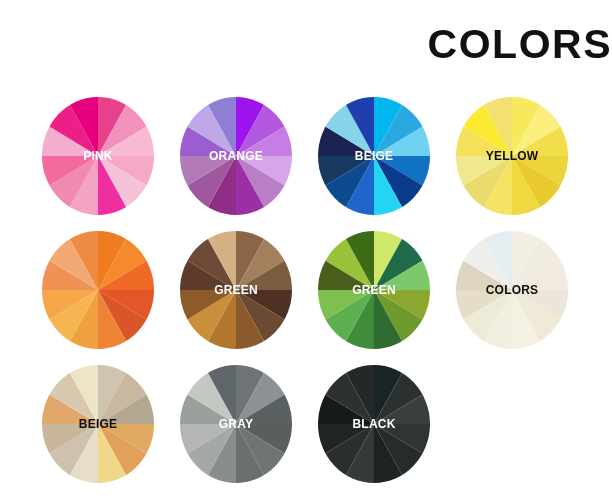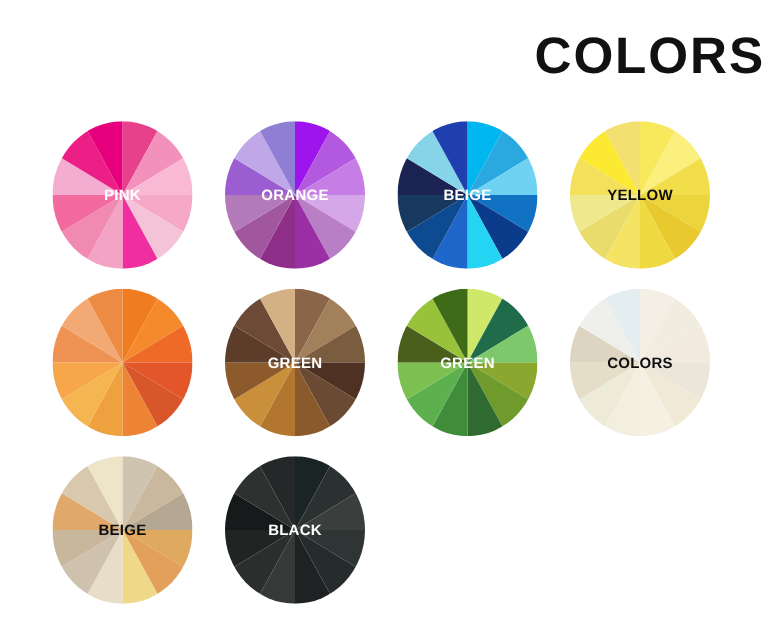--- a/index.html
+++ b/index.html
@@ -255,20 +255,39 @@
             <path d="M 50 50 L -1.000 50.000 A 51 51 0 0 1 5.833 24.500 Z" fill="#e0a86a" shape-rendering="geometricPrecision"></path>
             <path d="M 50 50 L 5.833 24.500 A 51 51 0 0 1 24.500 5.833 Z" fill="#d8c9ae" shape-rendering="geometricPrecision"></path>
             <path d="M 50 50 L 24.500 5.833 A 51 51 0 0 1 50.000 -1.000 Z" fill="#eee4c8" shape-rendering="geometricPrecision"></path>
           </svg>
           <div class="wheel-label on-light">BEIGE</div>
         </div>
       </div>
       <div class="wheel-cell">
         <div class="wheel">
           <svg viewBox="0 0 100 100" preserveAspectRatio="none">
+            <path d="M 50 50 L 50.000 -1.000 A 51 51 0 0 1 75.500 5.833 Z" fill="#6e7375" shape-rendering="geometricPrecision"></path>
+            <path d="M 50 50 L 75.500 5.833 A 51 51 0 0 1 94.167 24.500 Z" fill="#8c9193" shape-rendering="geometricPrecision"></path>
+            <path d="M 50 50 L 94.167 24.500 A 51 51 0 0 1 101.000 50.000 Z" fill="#5a6163" shape-rendering="geometricPrecision"></path>
+            <path d="M 50 50 L 101.000 50.000 A 51 51 0 0 1 94.167 75.500 Z" fill="#595f5c" shape-rendering="geometricPrecision"></path>
+            <path d="M 50 50 L 94.167 75.500 A 51 51 0 0 1 75.500 94.167 Z" fill="#707572" shape-rendering="geometricPrecision"></path>
+            <path d="M 50 50 L 75.500 94.167 A 51 51 0 0 1 50.000 101.000 Z" fill="#6a6f70" shape-rendering="geometricPrecision"></path>
+            <path d="M 50 50 L 50.000 101.000 A 51 51 0 0 1 24.500 94.167 Z" fill="#888d8e" shape-rendering="geometricPrecision"></path>
+            <path d="M 50 50 L 24.500 94.167 A 51 51 0 0 1 5.833 75.500 Z" fill="#a4a8a6" shape-rendering="geometricPrecision"></path>
+            <path d="M 50 50 L 5.833 75.500 A 51 51 0 0 1 -1.000 50.000 Z" fill="#b3b6b2" shape-rendering="geometricPrecision"></path>
+            <path d="M 50 50 L -1.000 50.000 A 51 51 0 0 1 5.833 24.500 Z" fill="#9aa09c" shape-rendering="geometricPrecision"></path>
+            <path d="M 50 50 L 5.833 24.500 A 51 51 0 0 1 24.500 5.833 Z" fill="#c3c8c0" shape-rendering="geometricPrecision"></path>
+            <path d="M 50 50 L 24.500 5.833 A 51 51 0 0 1 50.000 -1.000 Z" fill="#5f666b" shape-rendering="geometricPrecision"></path>
+          </svg>
+          <div class="wheel-label on-dark">GRAY</div>
+        </div>
+      </div>
+      <div class="wheel-cell">
+        <div class="wheel">
+          <svg viewBox="0 0 100 100" preserveAspectRatio="none">
             <path d="M 50 50 L 50.000 -1.000 A 51 51 0 0 1 75.500 5.833 Z" fill="#1b2424" shape-rendering="geometricPrecision"></path>
             <path d="M 50 50 L 75.500 5.833 A 51 51 0 0 1 94.167 24.500 Z" fill="#2b3030" shape-rendering="geometricPrecision"></path>
             <path d="M 50 50 L 94.167 24.500 A 51 51 0 0 1 101.000 50.000 Z" fill="#3a3f3e" shape-rendering="geometricPrecision"></path>
             <path d="M 50 50 L 101.000 50.000 A 51 51 0 0 1 94.167 75.500 Z" fill="#2f3434" shape-rendering="geometricPrecision"></path>
             <path d="M 50 50 L 94.167 75.500 A 51 51 0 0 1 75.500 94.167 Z" fill="#262b2b" shape-rendering="geometricPrecision"></path>
             <path d="M 50 50 L 75.500 94.167 A 51 51 0 0 1 50.000 101.000 Z" fill="#1e2222" shape-rendering="geometricPrecision"></path>
             <path d="M 50 50 L 50.000 101.000 A 51 51 0 0 1 24.500 94.167 Z" fill="#353a39" shape-rendering="geometricPrecision"></path>
             <path d="M 50 50 L 24.500 94.167 A 51 51 0 0 1 5.833 75.500 Z" fill="#2a2e2d" shape-rendering="geometricPrecision"></path>
             <path d="M 50 50 L 5.833 75.500 A 51 51 0 0 1 -1.000 50.000 Z" fill="#202423" shape-rendering="geometricPrecision"></path>
             <path d="M 50 50 L -1.000 50.000 A 51 51 0 0 1 5.833 24.500 Z" fill="#171a1a" shape-rendering="geometricPrecision"></path>

